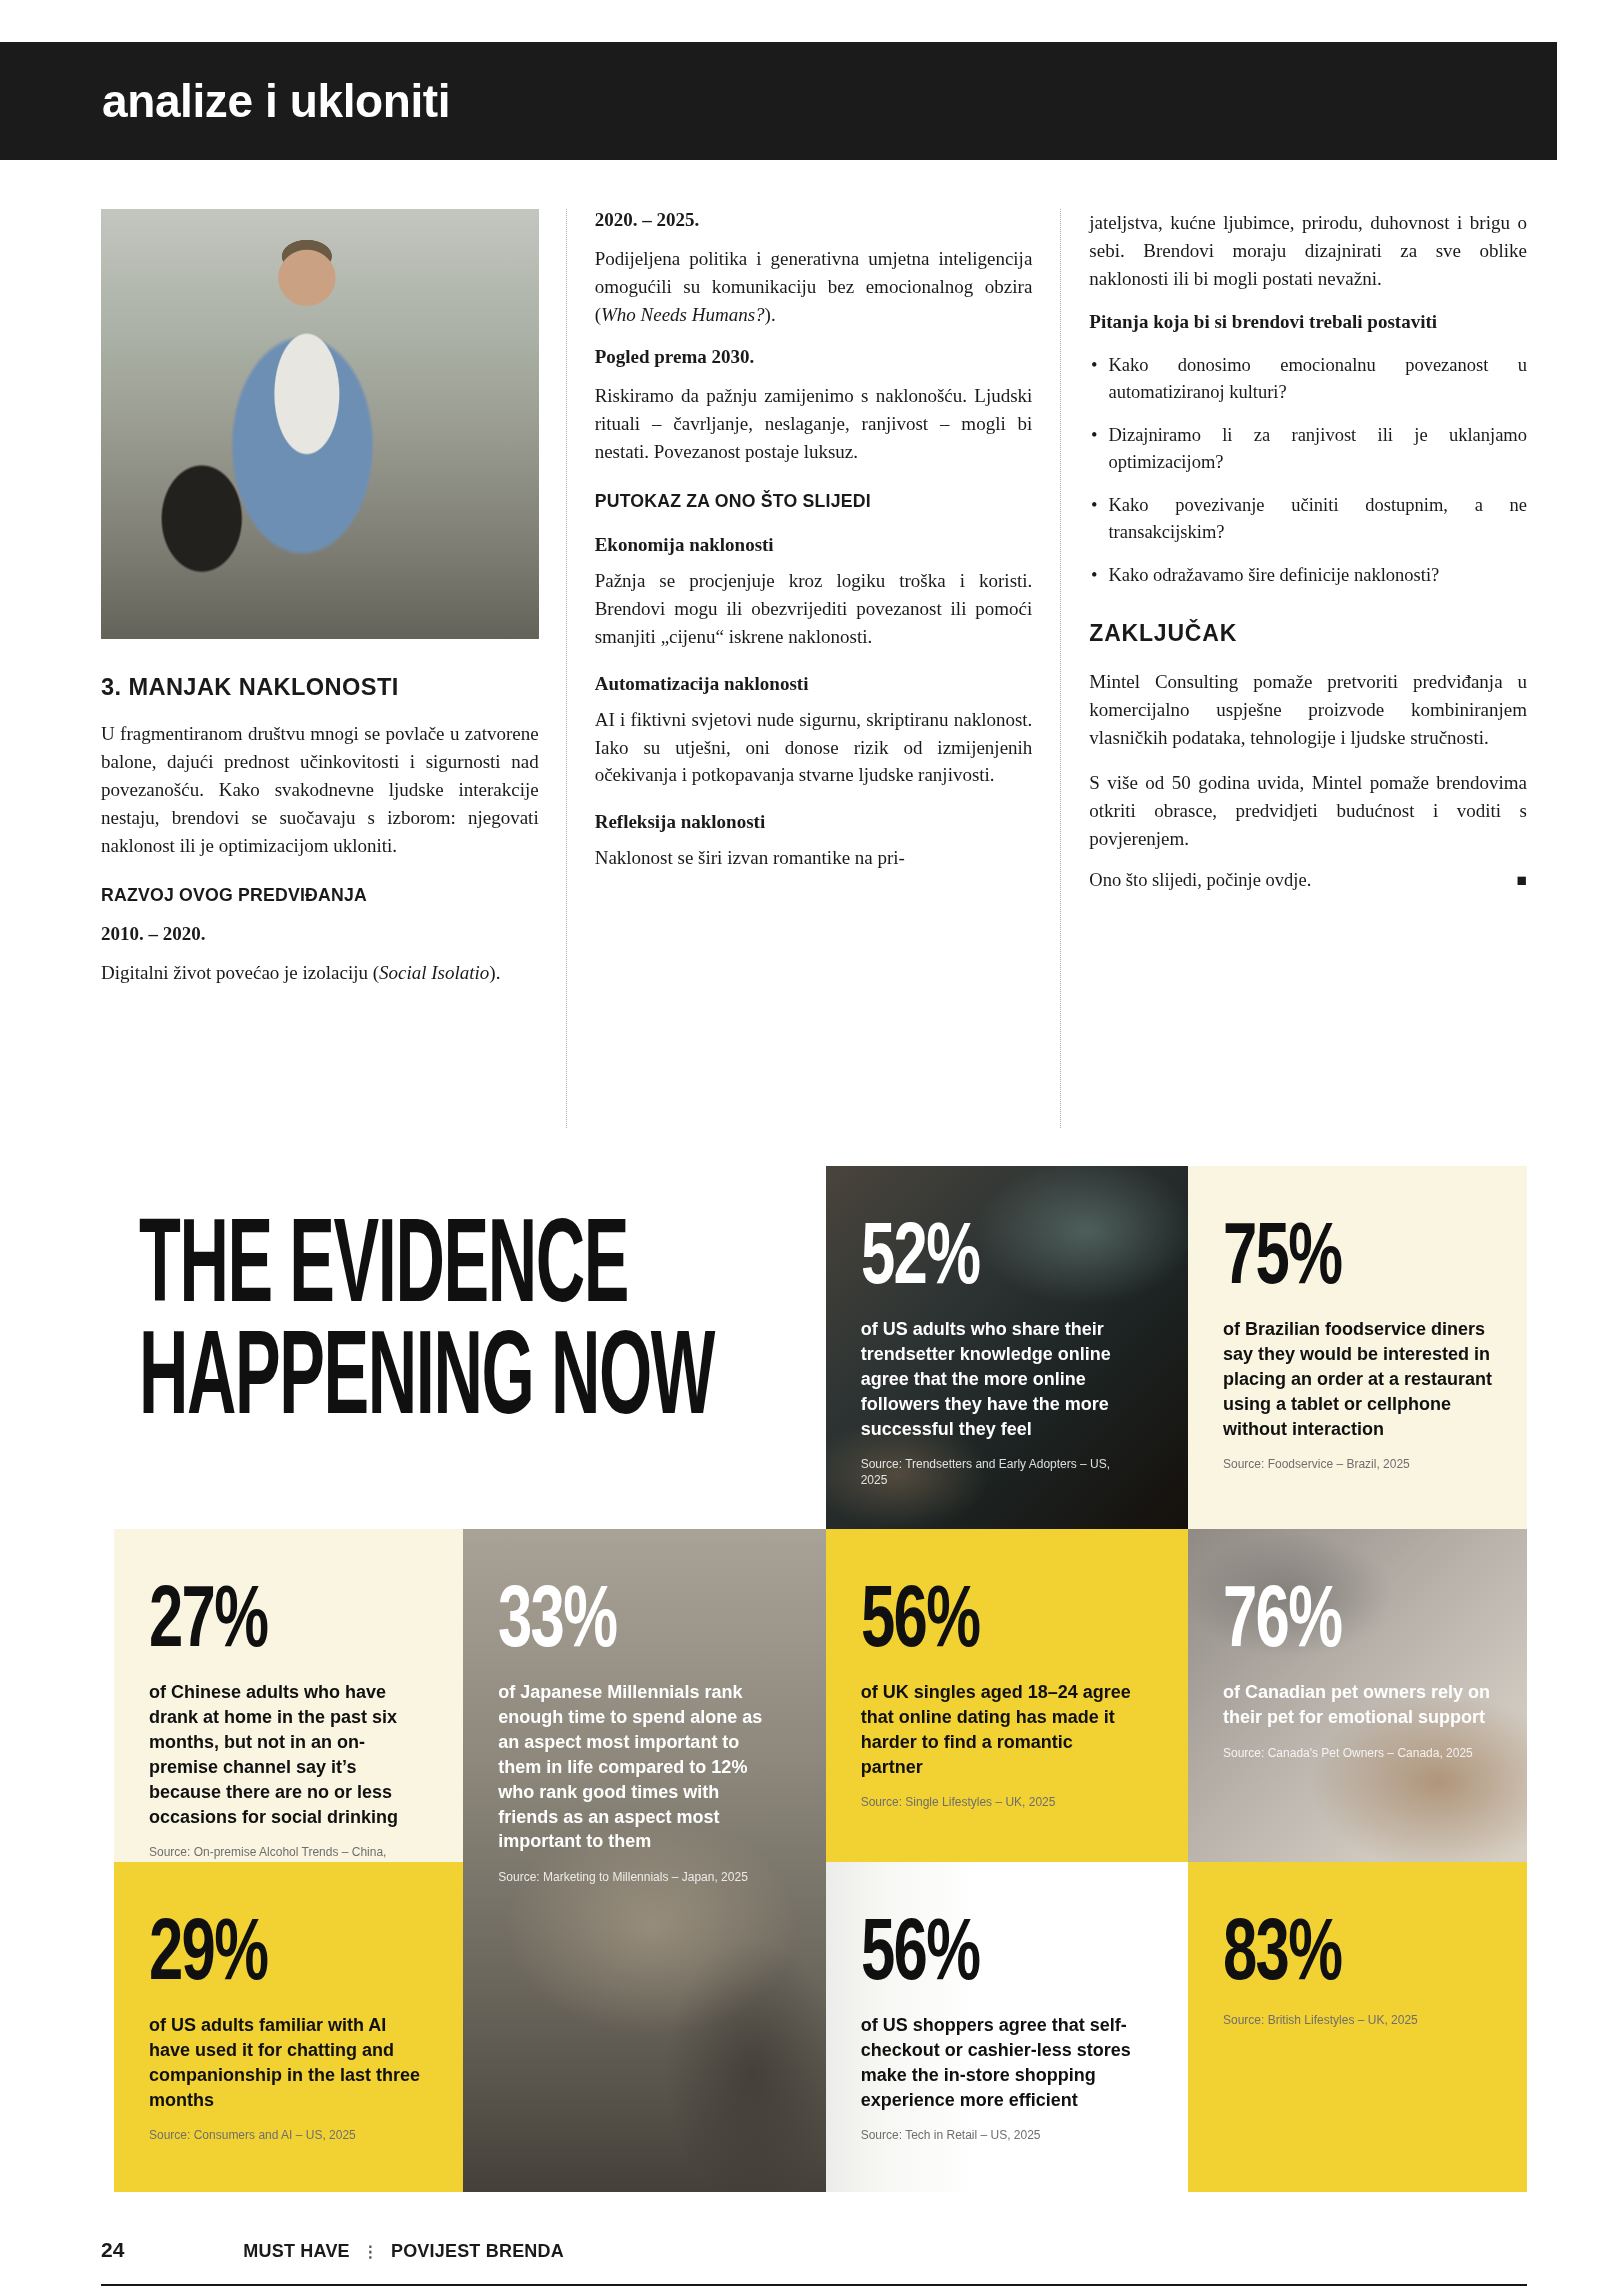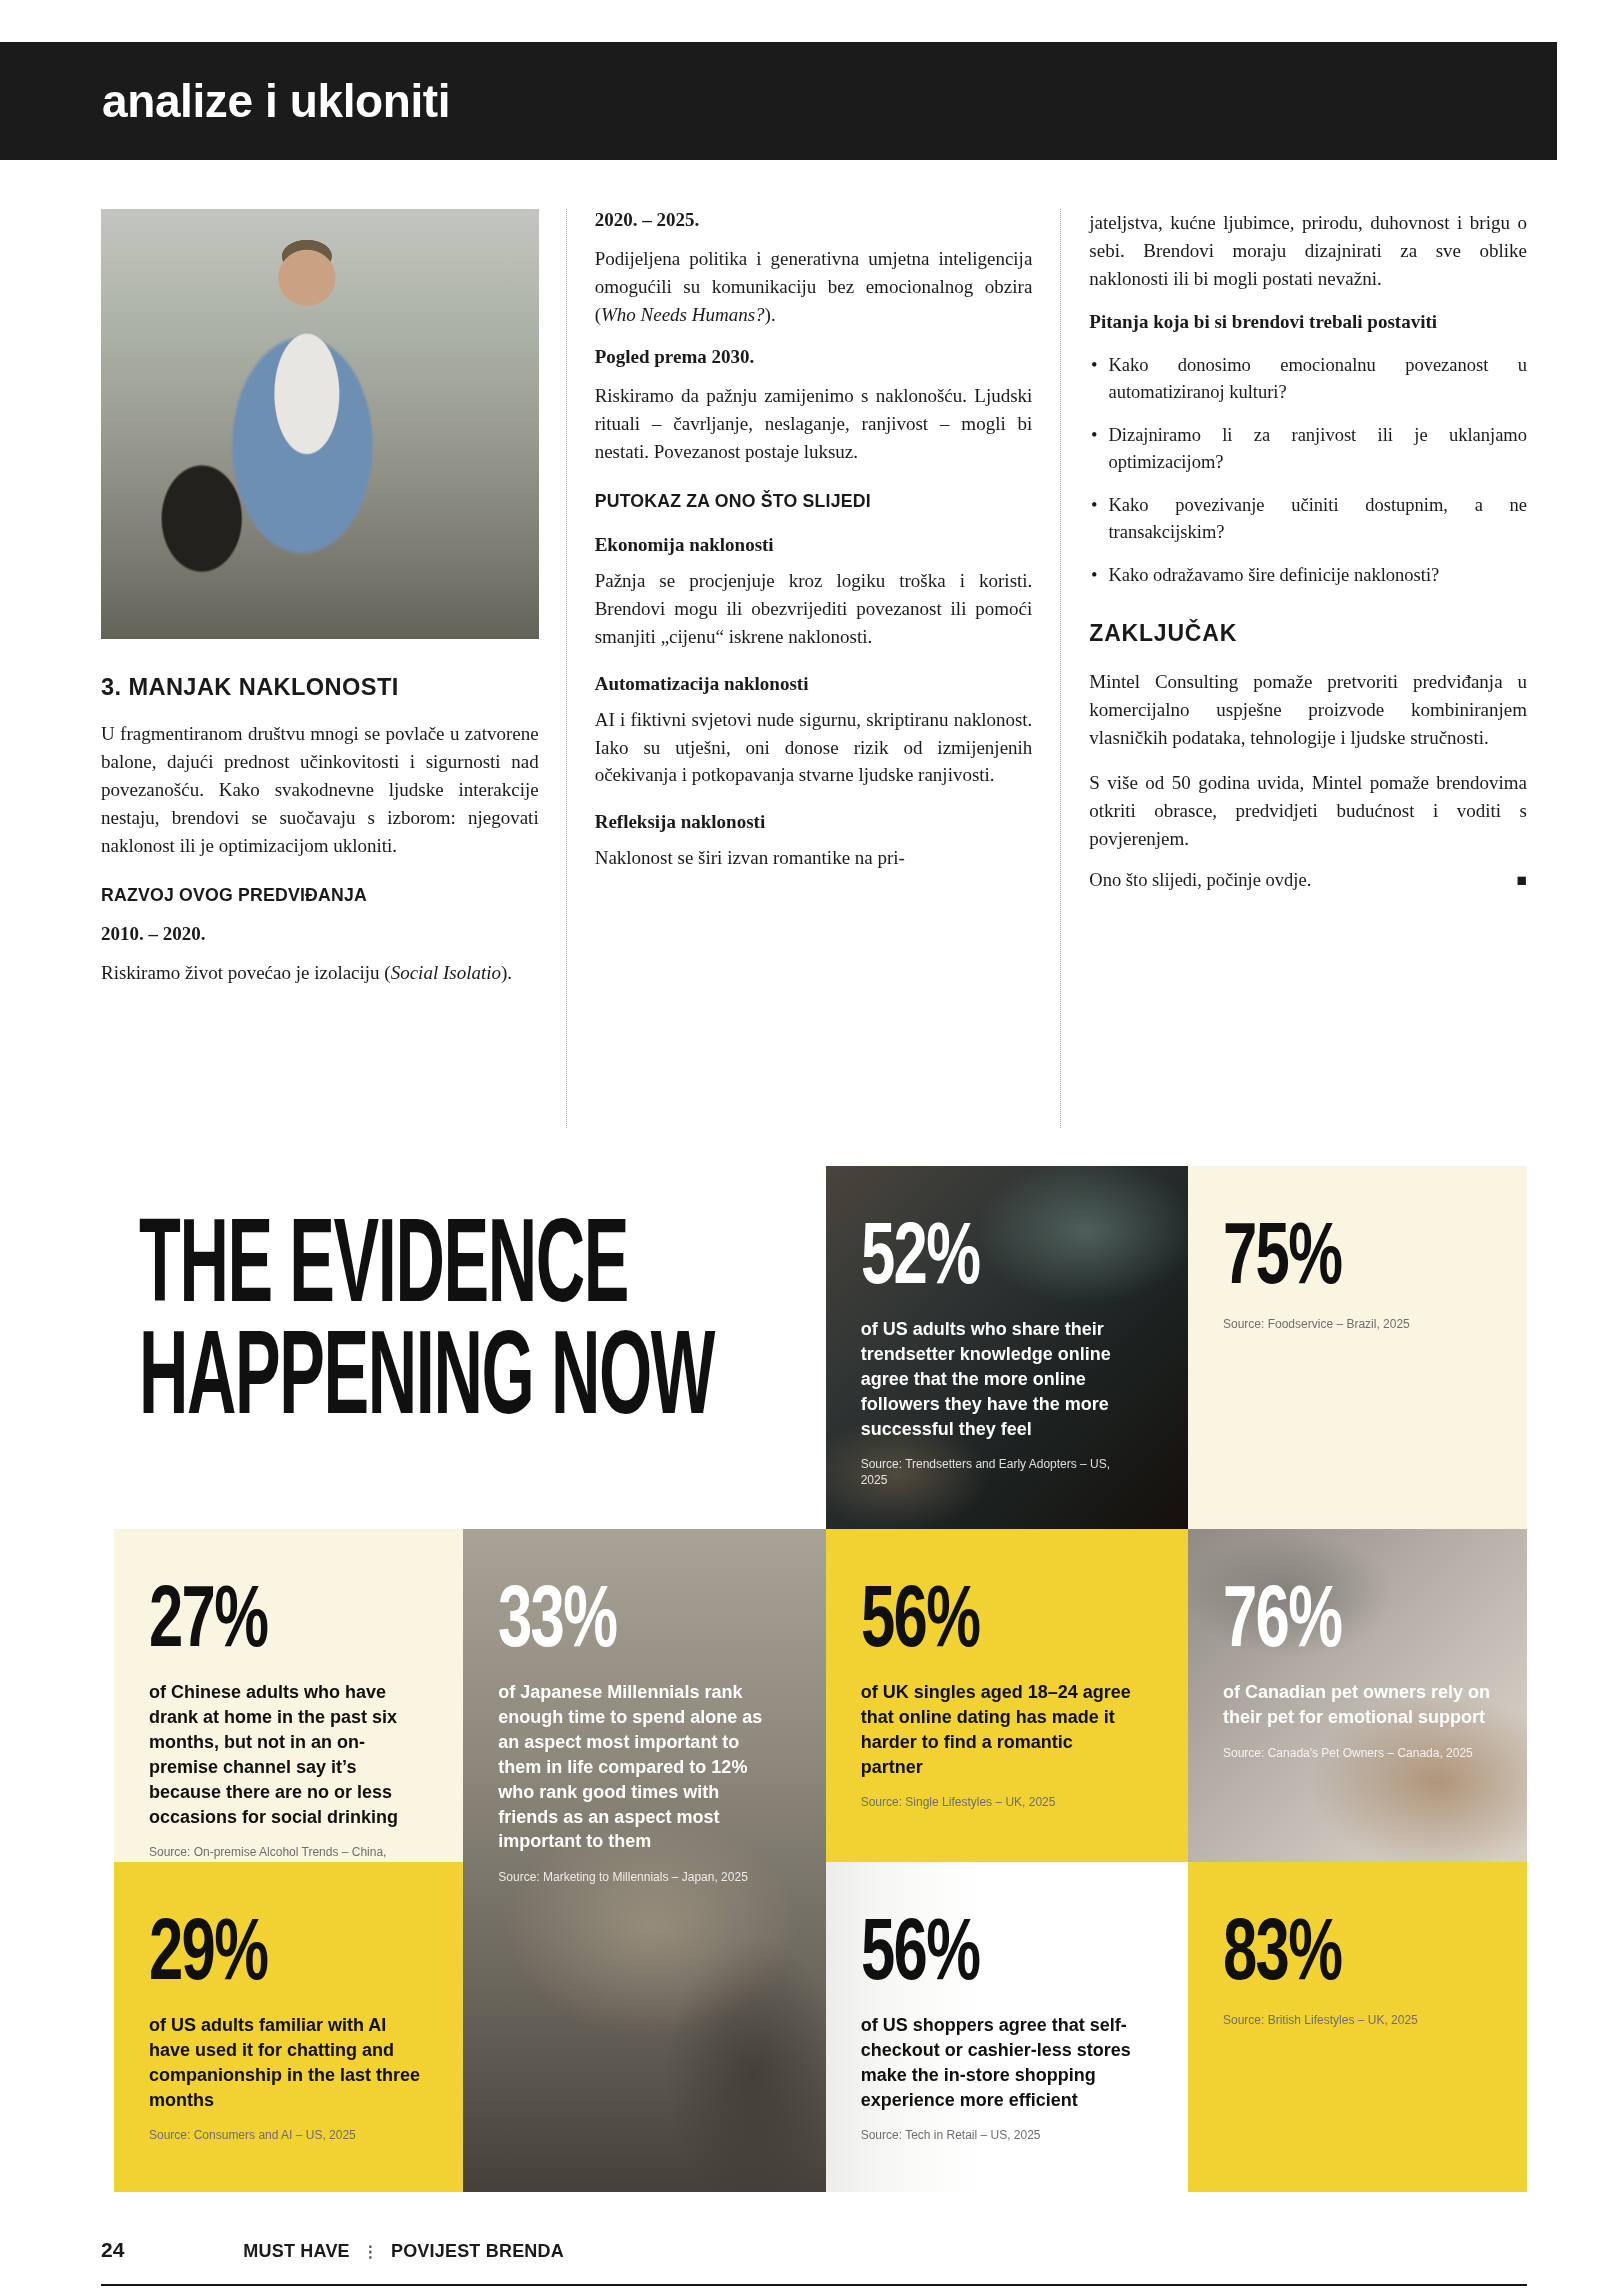--- a/index.html
+++ b/index.html
@@ -111,21 +111,21 @@
   </header>
 
   <section class="article">
 
     <div class="col col1">
       <div class="photo"></div>
       <h2 class="h-article">3. MANJAK NAKLONOSTI</h2>
       <p>U fragmentiranom društvu mnogi se povlače u zatvorene balone, dajući prednost učinkovitosti i sigurnosti nad povezanošću. Kako svakodnevne ljudske interakcije nestaju, brendovi se suočavaju s izborom: njegovati naklonost ili je optimizacijom ukloniti.</p>
       <div class="caps-head">RAZVOJ OVOG PREDVIĐANJA</div>
       <div class="period">2010. – 2020.</div>
-      <p class="nojust"><span>Riskiramo život povećao je izolaciju (</span><em>Social Isolatio</em><span>).</span></p>
+      <p class="nojust"><span>Digitalni život povećao je izolaciju (</span><em>Social Isolatio</em><span>).</span></p>
     </div>
 
     <div class="col col2">
       <div class="period">2020. – 2025.</div>
       <p><span>Podijeljena politika i generativna umjetna inteligencija omogućili su komunikaciju bez emocionalnog obzira (</span><em>Who Needs Humans?</em><span>).</span></p>
       <div class="period">Pogled prema 2030.</div>
       <p>Riskiramo da pažnju zamijenimo s naklonošću. Ljudski rituali – čavrljanje, neslaganje, ranjivost – mogli bi nestati. Povezanost postaje luksuz.</p>
       <div class="caps-head">PUTOKAZ ZA ONO ŠTO SLIJEDI</div>
       <div class="sub">Ekonomija naklonosti</div>
       <p>Pažnja se procjenjuje kroz logiku troška i koristi. Brendovi mogu ili obezvrijediti povezanost ili pomoći smanjiti „cijenu“ iskrene naklonosti.</p>
@@ -177,20 +177,21 @@
     </div>
 
     <div class="cell photo-52 light-text gc3 gr1">
       <div class="big-num">52%</div>
       <p class="stat-desc">of US adults who share their trendsetter knowledge online agree that the more online followers they have the more successful they feel</p>
       <div class="stat-source">Source: Trendsetters and Early Adopters – US, 2025</div>
     </div>
 
     <div class="cell bg-cream gc4 gr1">
       <div class="big-num">75%</div>
+      <p class="stat-desc">of Brazilian foodservice diners say they would be interested in placing an order at a restaurant using a tablet or cellphone without interaction</p>
       <div class="stat-source">Source: Foodservice – Brazil, 2025</div>
     </div>
 
     <div class="cell bg-cream gc1 gr2">
       <div class="big-num">27%</div>
       <p class="stat-desc">of Chinese adults who have drank at home in the past six months, but not in an on-premise channel say it’s because there are no or less occasions for social drinking</p>
       <div class="stat-source">Source: On-premise Alcohol Trends – China, 2025</div>
     </div>
 
     <div class="cell photo-33 light-text gc2 rowspan2">

